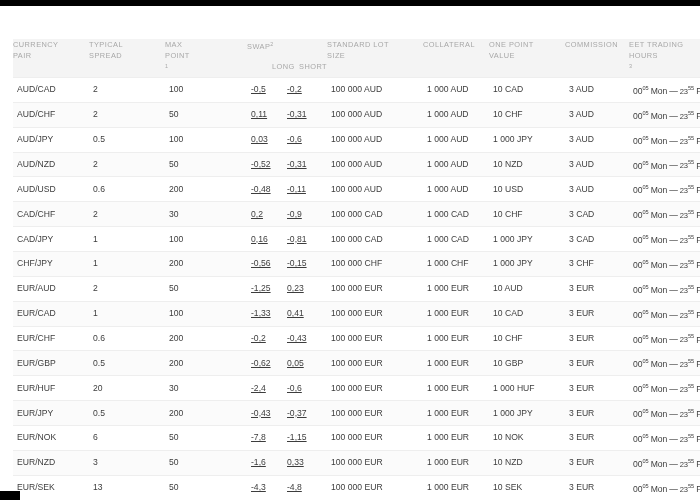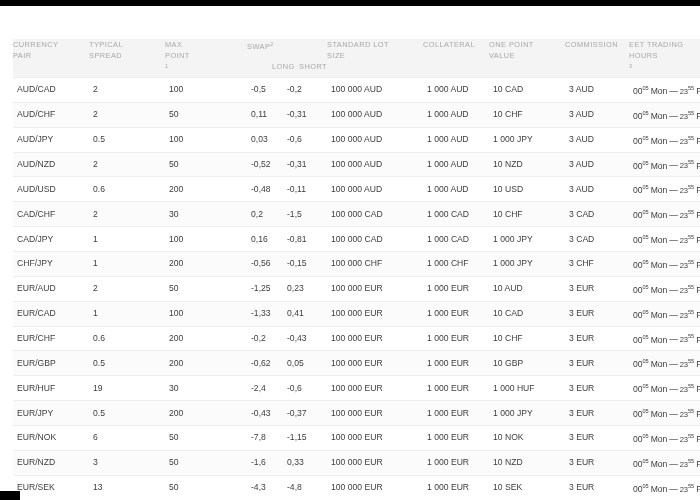--- a/index.html
+++ b/index.html
@@ -101,21 +101,21 @@
     white-space: nowrap;
     overflow: hidden;
     font-size: 8.6px;
     color: #3d3d3d;
   }
   table.spec tbody tr:first-child td { border-top: 1px solid #eeeeee; }
   table.spec tbody tr.alt td { background: #fbfbfb; }
 
   td.pair { color: #3d3d3d; }
   td.num  { color: #3d3d3d; }
-  td.swapv { font-size: 8.2px; color: #4a4a4a; }
+  td.swapv { font-size: 8.2px; color: #4a4a4a; text-decoration: underline; }
 
   .hours-cell { font-size: 8.4px; letter-spacing: -0.1px; }
   .hours-cell sup {
     font-size: 5.6px;
     vertical-align: super;
   }
   .hours-cell .endtime { font-size: 7.6px; }
   .dash { padding: 0 2px; }
 
   
@@ -253,21 +253,21 @@
           <td class="num">1 000 AUD</td>
           <td class="num">10 USD</td>
           <td class="num">3 AUD</td>
           <td class="hours-cell">00<sup>05</sup> Mon<span class="dash">—</span><span class="endtime">23<sup>55</sup></span> Fri</td>
         </tr>
         <tr class="alt">
           <td class="pair">CAD/CHF</td>
           <td class="num">2</td>
           <td class="num">30</td>
           <td class="swapv">0,2</td>
-          <td class="swapv">-1,5</td>
+          <td class="swapv">-0,9</td>
           <td class="num">100 000 CAD</td>
           <td class="num">1 000 CAD</td>
           <td class="num">10 CHF</td>
           <td class="num">3 CAD</td>
           <td class="hours-cell">00<sup>05</sup> Mon<span class="dash">—</span><span class="endtime">23<sup>55</sup></span> Fri</td>
         </tr>
         <tr>
           <td class="pair">CAD/JPY</td>
           <td class="num">1</td>
           <td class="num">100</td>
@@ -334,21 +334,21 @@
           <td class="swapv">-0,62</td>
           <td class="swapv">0,05</td>
           <td class="num">100 000 EUR</td>
           <td class="num">1 000 EUR</td>
           <td class="num">10 GBP</td>
           <td class="num">3 EUR</td>
           <td class="hours-cell">00<sup>05</sup> Mon<span class="dash">—</span><span class="endtime">23<sup>55</sup></span> Fri</td>
         </tr>
         <tr>
           <td class="pair">EUR/HUF</td>
-          <td class="num">19</td>
+          <td class="num">20</td>
           <td class="num">30</td>
           <td class="swapv">-2,4</td>
           <td class="swapv">-0,6</td>
           <td class="num">100 000 EUR</td>
           <td class="num">1 000 EUR</td>
           <td class="num">1 000 HUF</td>
           <td class="num">3 EUR</td>
           <td class="hours-cell">00<sup>05</sup> Mon<span class="dash">—</span><span class="endtime">23<sup>55</sup></span> Fri</td>
         </tr>
         <tr class="alt">

